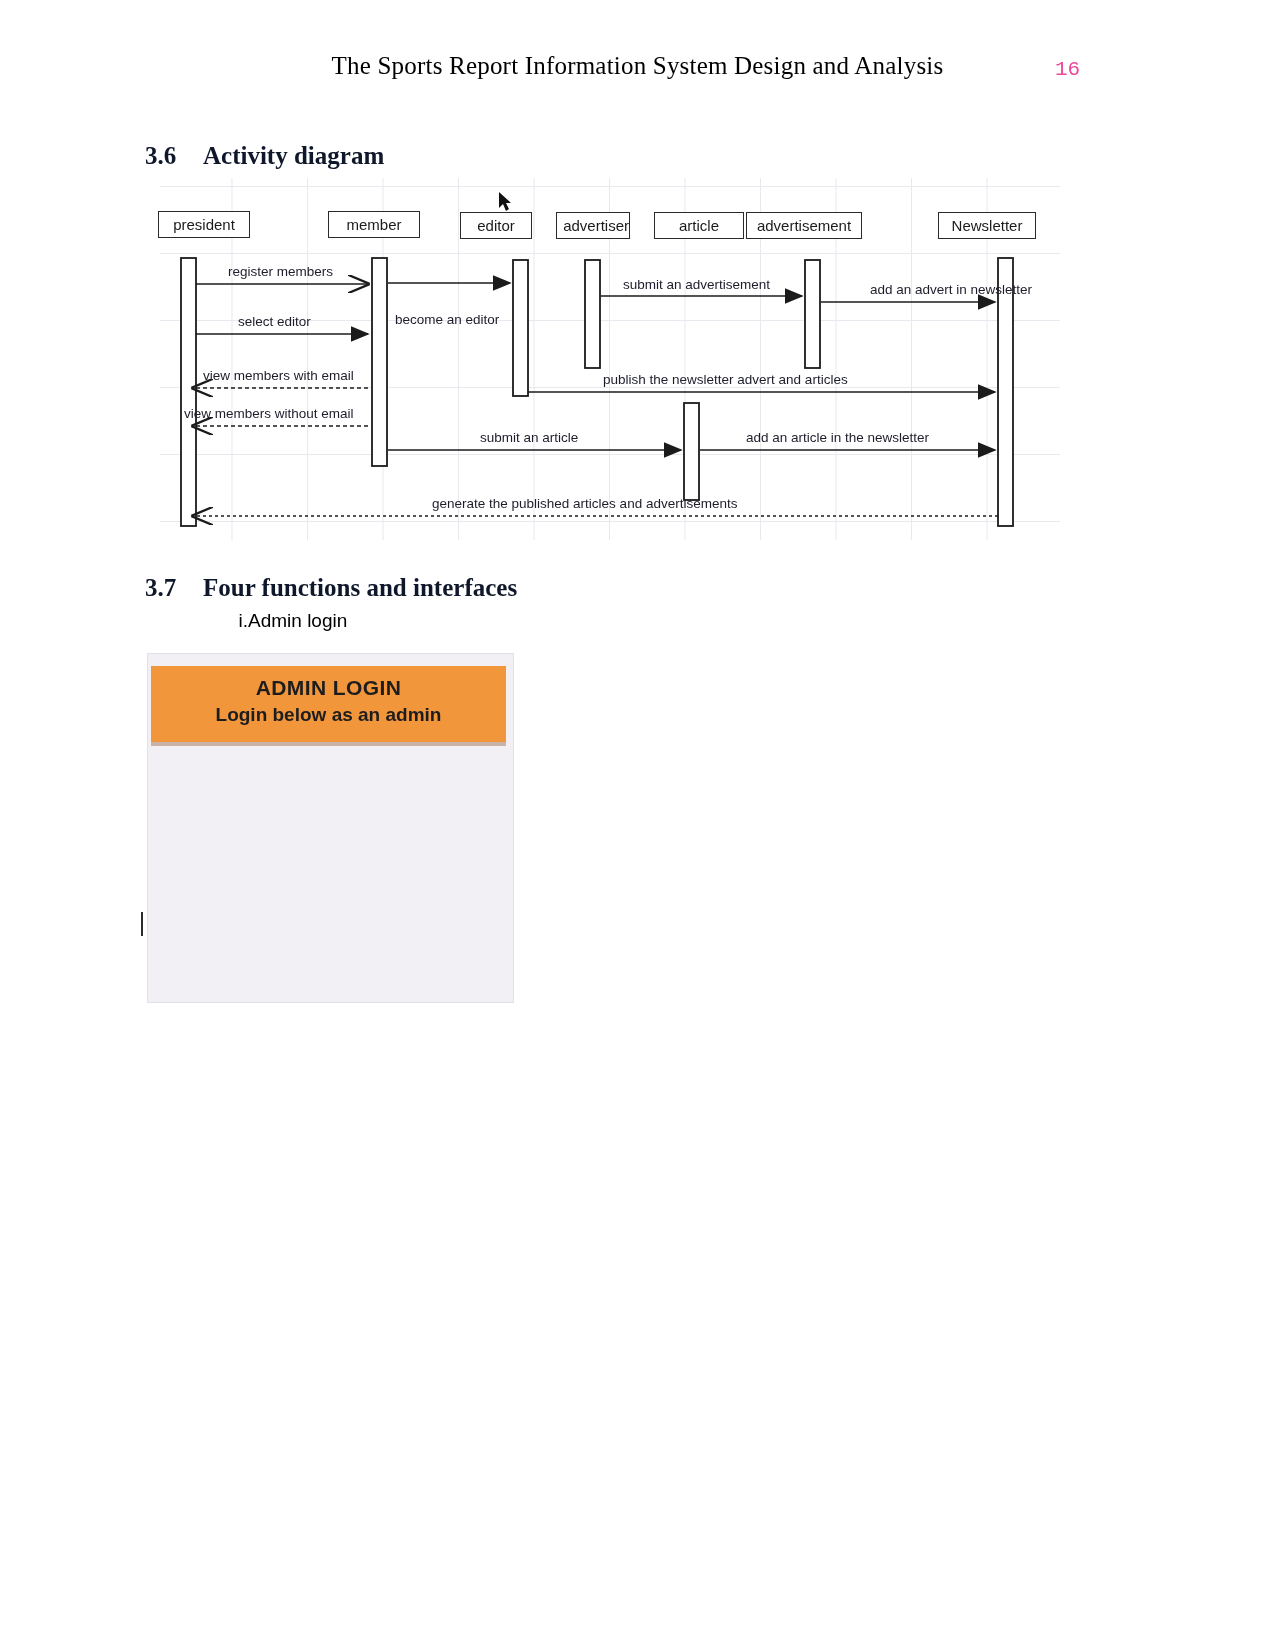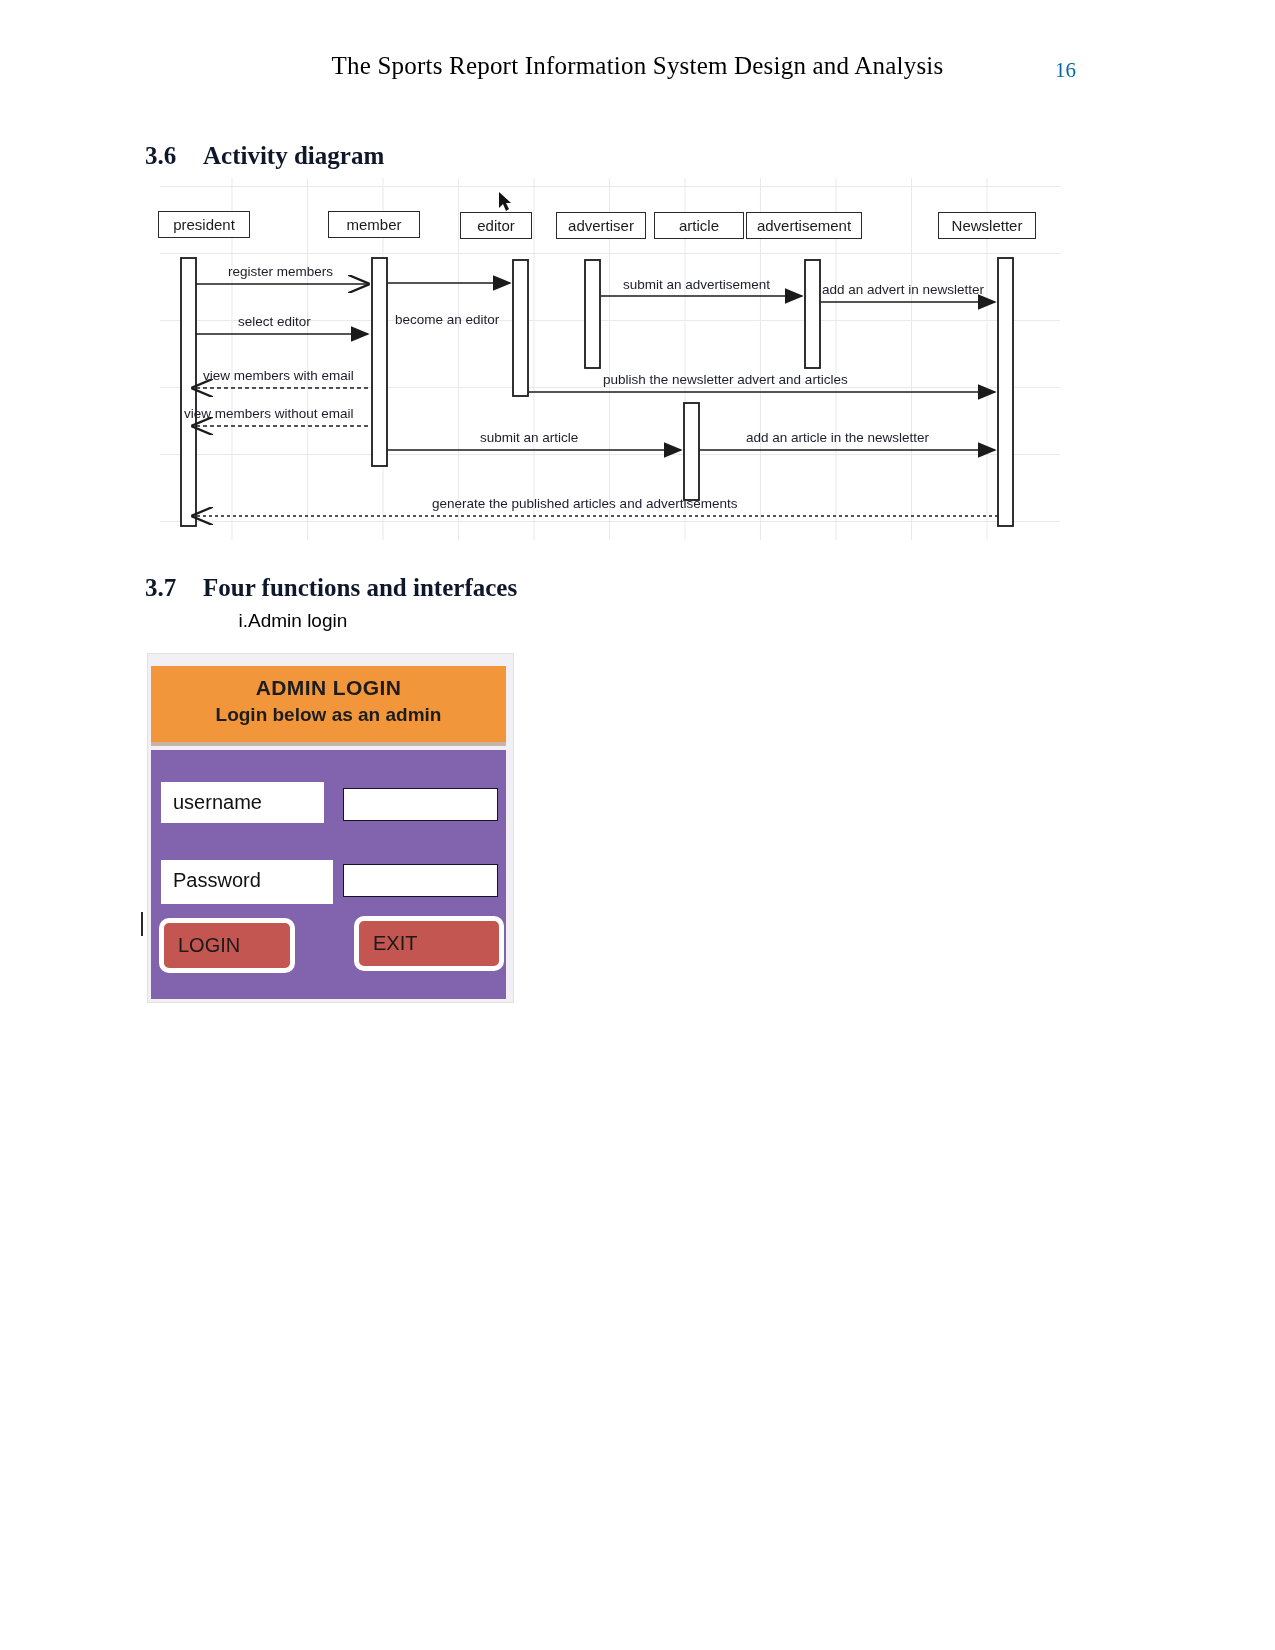--- a/index.html
+++ b/index.html
@@ -31,23 +31,23 @@
     text-align: center;
     font-family: "Liberation Serif", serif;
     font-size: 25px;
     color: #000000;
     letter-spacing: 0.2px;
   }
   .header-pageno {
     position: absolute;
     left: 1055px;
     top: 6px;
-    font-family: Liberation Serif, serif;
+    font-family: Liberation Mono, monospace;
     font-size: 21px;
-    color: #0369a1;
+    color: #ec4899;
   }
 
   
   .heading {
     position: absolute;
     font-family: "Liberation Serif", serif;
     font-weight: bold;
     font-size: 25px;
     color: #0f172a;
     white-space: nowrap;
@@ -238,29 +238,29 @@
     <line x1="228" y1="272" x2="521" y2="272" stroke="#1b1b1b" stroke-width="1.7" marker-end="url(#ah)"></line>
     <line x1="540" y1="272" x2="835" y2="272" stroke="#1b1b1b" stroke-width="1.7" marker-end="url(#ah)"></line>
     <line x1="838" y1="338" x2="33" y2="338" stroke="#1b1b1b" stroke-width="1.7" stroke-dasharray="3 3" marker-end="url(#ahOpen)"></line>
 
     <path d="M339,14 L339,30 L343,26 L346,33 L349,31 L346,25 L351,25 z" fill="#111"></path>
   </svg>
 
   <div class="lifeline-box" style="left:-2px; top:33px; width:92px;">president</div>
   <div class="lifeline-box" style="left:168px; top:33px; width:92px;">member</div>
   <div class="lifeline-box" style="left:300px; top:34px; width:72px;">editor</div>
-  <div class="lifeline-box" style="left:396px; top:34px; width:90px;">advertiser</div>
+  <div class="lifeline-box" style="left:396px; top:34px; width:74px;text-align:right;">advertiser</div>
   <div class="lifeline-box" style="left:494px; top:34px; width:90px;">article</div>
   <div class="lifeline-box" style="left:586px; top:34px; width:116px;">advertisement</div>
   <div class="lifeline-box" style="left:778px; top:34px; width:98px;">Newsletter</div>
 
   <div class="msg-label" style="left:68px;  top:86px;">register members</div>
   <div class="msg-label" style="left:235px; top:86px;margin-top:48px;">become an editor</div>
   <div class="msg-label" style="left:463px; top:99px;">submit an advertisement</div>
-  <div class="msg-label" style="left:662px; top:104px;">add an advert in newsletter</div>
+  <div class="msg-label" style="left:662px; top:104px;padding-left:48px;">add an advert in newsletter</div>
   <div class="msg-label" style="left:78px;  top:136px;">select editor</div>
   <div class="msg-label" style="left:43px;  top:190px;">view members with email</div>
   <div class="msg-label" style="left:443px; top:194px;">publish the newsletter advert and articles</div>
   <div class="msg-label" style="left:24px;  top:228px;">view members without email</div>
   <div class="msg-label" style="left:320px; top:252px;">submit an article</div>
   <div class="msg-label" style="left:586px; top:252px;">add an article in the newsletter</div>
   <div class="msg-label" style="left:272px; top:318px;">generate the published articles and advertisements</div>
 </div>
 
 <div class="heading" style="left:145px; top:574px;">
@@ -271,27 +271,15 @@
   <span class="marker">i.</span><span>Admin login</span>
 </div>
 
 <div id="admin-login-mock">
 
   <div class="login-header">
     <div class="login-title">ADMIN LOGIN</div>
     <div class="login-subtitle">Login below as an admin</div>
   </div>
 
-  <div class="login-body">
-
-    <div class="field-label" style="left:10px; top:32px; width:163px; height:41px;">username</div>
-    <div class="field-input" style="left:192px; top:38px; width:155px; height:33px;"></div>
-
-    <div class="field-label" style="left:10px; top:110px; width:172px; height:44px;">Password</div>
-    <div class="field-input" style="left:192px; top:114px; width:155px; height:33px;"></div>
-
-    <div class="action-button" style="left:8px; top:168px; width:136px; height:55px;">LOGIN</div>
-    <div class="action-button" style="left:203px; top:166px; width:150px; height:55px;">EXIT</div>
-
-  </div>
 </div>
 
 <div class="edge-caret"></div>
 
 </body></html>

